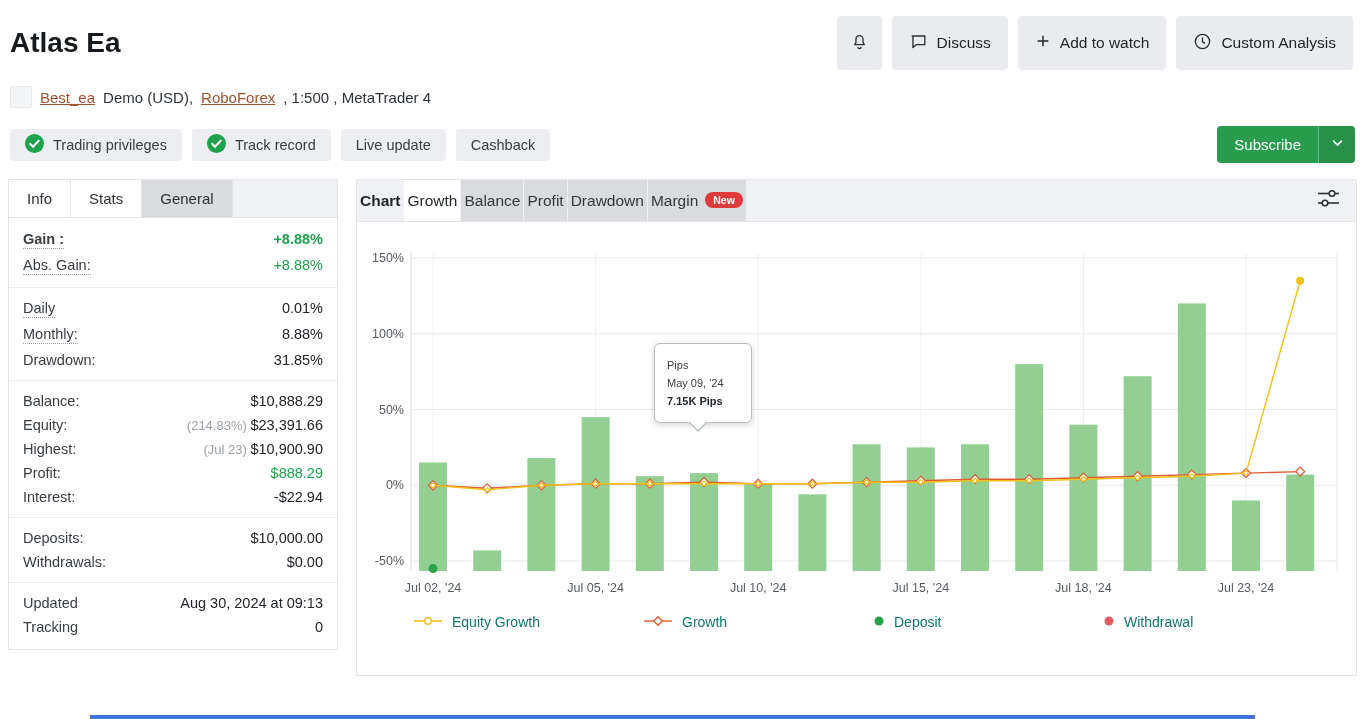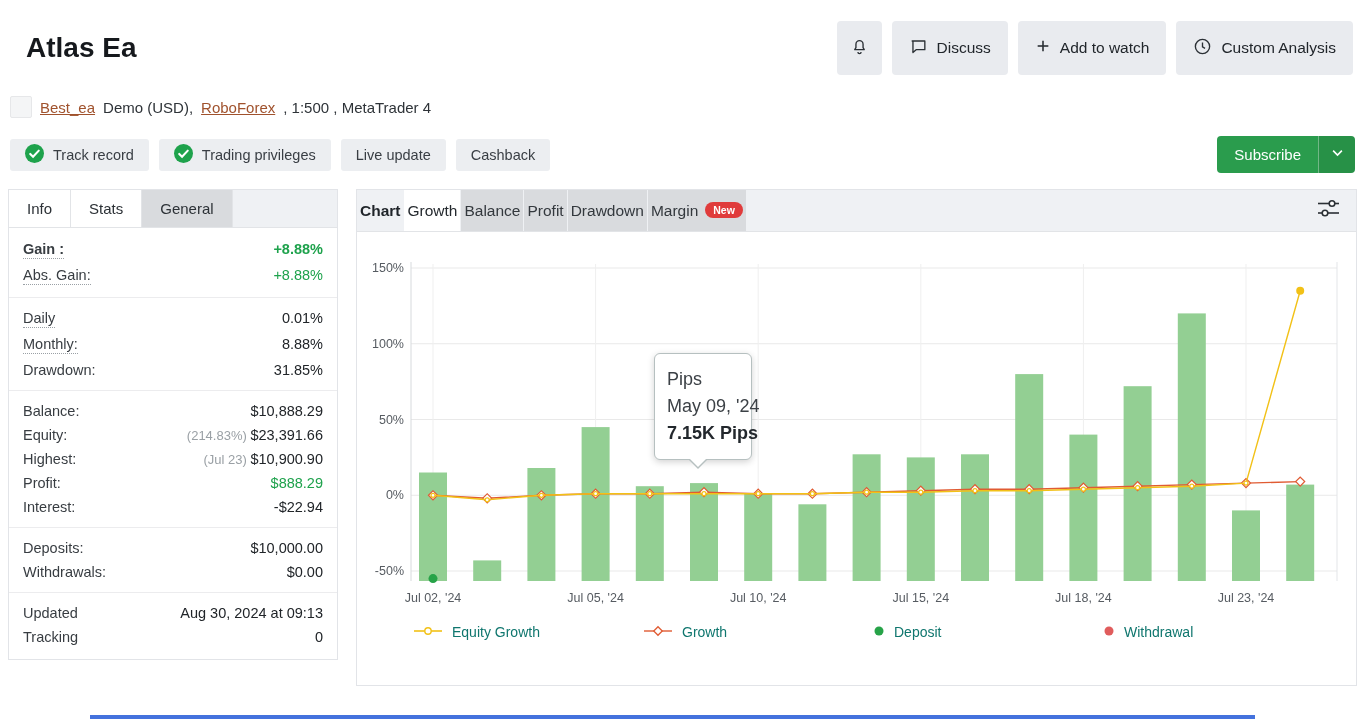--- a/index.html
+++ b/index.html
@@ -9,21 +9,21 @@
     --chip-bg:#eceef1; --strip-bg:#eff1f4; --tab-inactive:#d9dbde;
     --panel-border:#e2e4e8; --bottom-blue:#4472dd;
   }
   *{box-sizing:border-box}
   html,body{margin:0;padding:0}
   body{width:1365px;height:719px;overflow:hidden;background:#fff;position:relative;
        font-family:"Liberation Sans",sans-serif;color:#24292e}
 
   
   .topbar{display:flex;justify-content:space-between;align-items:center;padding:16px 12px 0 10px}
-  .topbar h1{margin:16px;font-size:28px;font-weight:700;color:#16191d}
+  .topbar h1{margin:0;font-size:28px;font-weight:700;color:#16191d}
   .topbar-actions{display:flex;gap:10px}
   .btn{display:flex;align-items:center;gap:9px;background:#e9ebef;border:none;border-radius:4px;
        height:54px;padding:0 17px;font-size:15.5px;color:#21262b;cursor:pointer;font-family:inherit}
   .btn.icon-only{padding:0 13px}
 
   
   .account-line{display:flex;align-items:center;gap:8px;margin:16px 0 0 10px;font-size:15px;color:#2e3338}
   .avatar{width:22px;height:22px;background:#f4f5f6;border:1px solid #e6e7e9;border-radius:2px;display:inline-block}
   .link{color:var(--link-color);text-decoration:underline;cursor:pointer}
 
@@ -67,21 +67,21 @@
   .b{font-weight:700}
   .divider{border-top:1px solid #ececee;margin:8px 0}
 
   
   .chartwrap{position:relative;padding:6px 5px 0 5px}
   svg text{font-family:"Liberation Sans",sans-serif}
   .tk{font-size:12.5px;fill:#565b61}
 
   .tooltip{position:absolute;left:297px;top:121px;width:98px;background:#fff;border:1px solid #b6c0c0;
            border-radius:6px;box-shadow:0 2px 7px rgba(0,0,0,.18);padding:9px 12px;z-index:5}
-  .tooltip div{margin:6px 0;font-size:18px;color:#3c4146;white-space:nowrap}
+  .tooltip div{margin:6px 0;font-size:11px;color:#3c4146;white-space:nowrap}
   .tooltip .val{font-weight:700;color:#23282d}
   .tooltip:before{content:"";position:absolute;left:33px;bottom:-10px;border:10px solid transparent;
                   border-bottom:0;border-top:10px solid #b6c0c0}
   .tooltip:after{content:"";position:absolute;left:34px;bottom:-8px;border:9px solid transparent;
                  border-bottom:0;border-top:9px solid #fff}
 
   .legend{display:flex;margin:8px 0 18px 56px}
   .leg-item{display:flex;align-items:center;gap:9px;width:230px;font-size:14px;color:#0f766e;cursor:pointer}
 
   .bottom-line{position:absolute;left:90px;bottom:0;width:1165px;height:4px;background:var(--bottom-blue)}
@@ -140,30 +140,30 @@
   </div>
 
   <div class="chips-row">
     <div class="chip">
       <span>
         <svg width="19" height="19" viewBox="0 0 20 20">
             <circle cx="10" cy="10" r="10" fill="var(--green)"></circle>
             <path d="M5.5 10.5l3 3 6-6.5" stroke="#fff" stroke-width="2.2" fill="none" stroke-linecap="round"></path>
           </svg>
       </span>
-      <span>Track record</span>
+      <span>Trading privileges</span>
     </div>
     <div class="chip">
       <span>
         <svg width="19" height="19" viewBox="0 0 20 20">
             <circle cx="10" cy="10" r="10" fill="var(--green)"></circle>
             <path d="M5.5 10.5l3 3 6-6.5" stroke="#fff" stroke-width="2.2" fill="none" stroke-linecap="round"></path>
           </svg>
       </span>
-      <span>Trading privileges</span>
+      <span>Track record</span>
     </div>
     <div class="chip">
       <span>Live update</span>
     </div>
     <div class="chip">
       <span>Cashback</span>
     </div>
     <div class="subscribe">
       <span class="sub-main">Subscribe</span>
       <span class="sub-caret">

